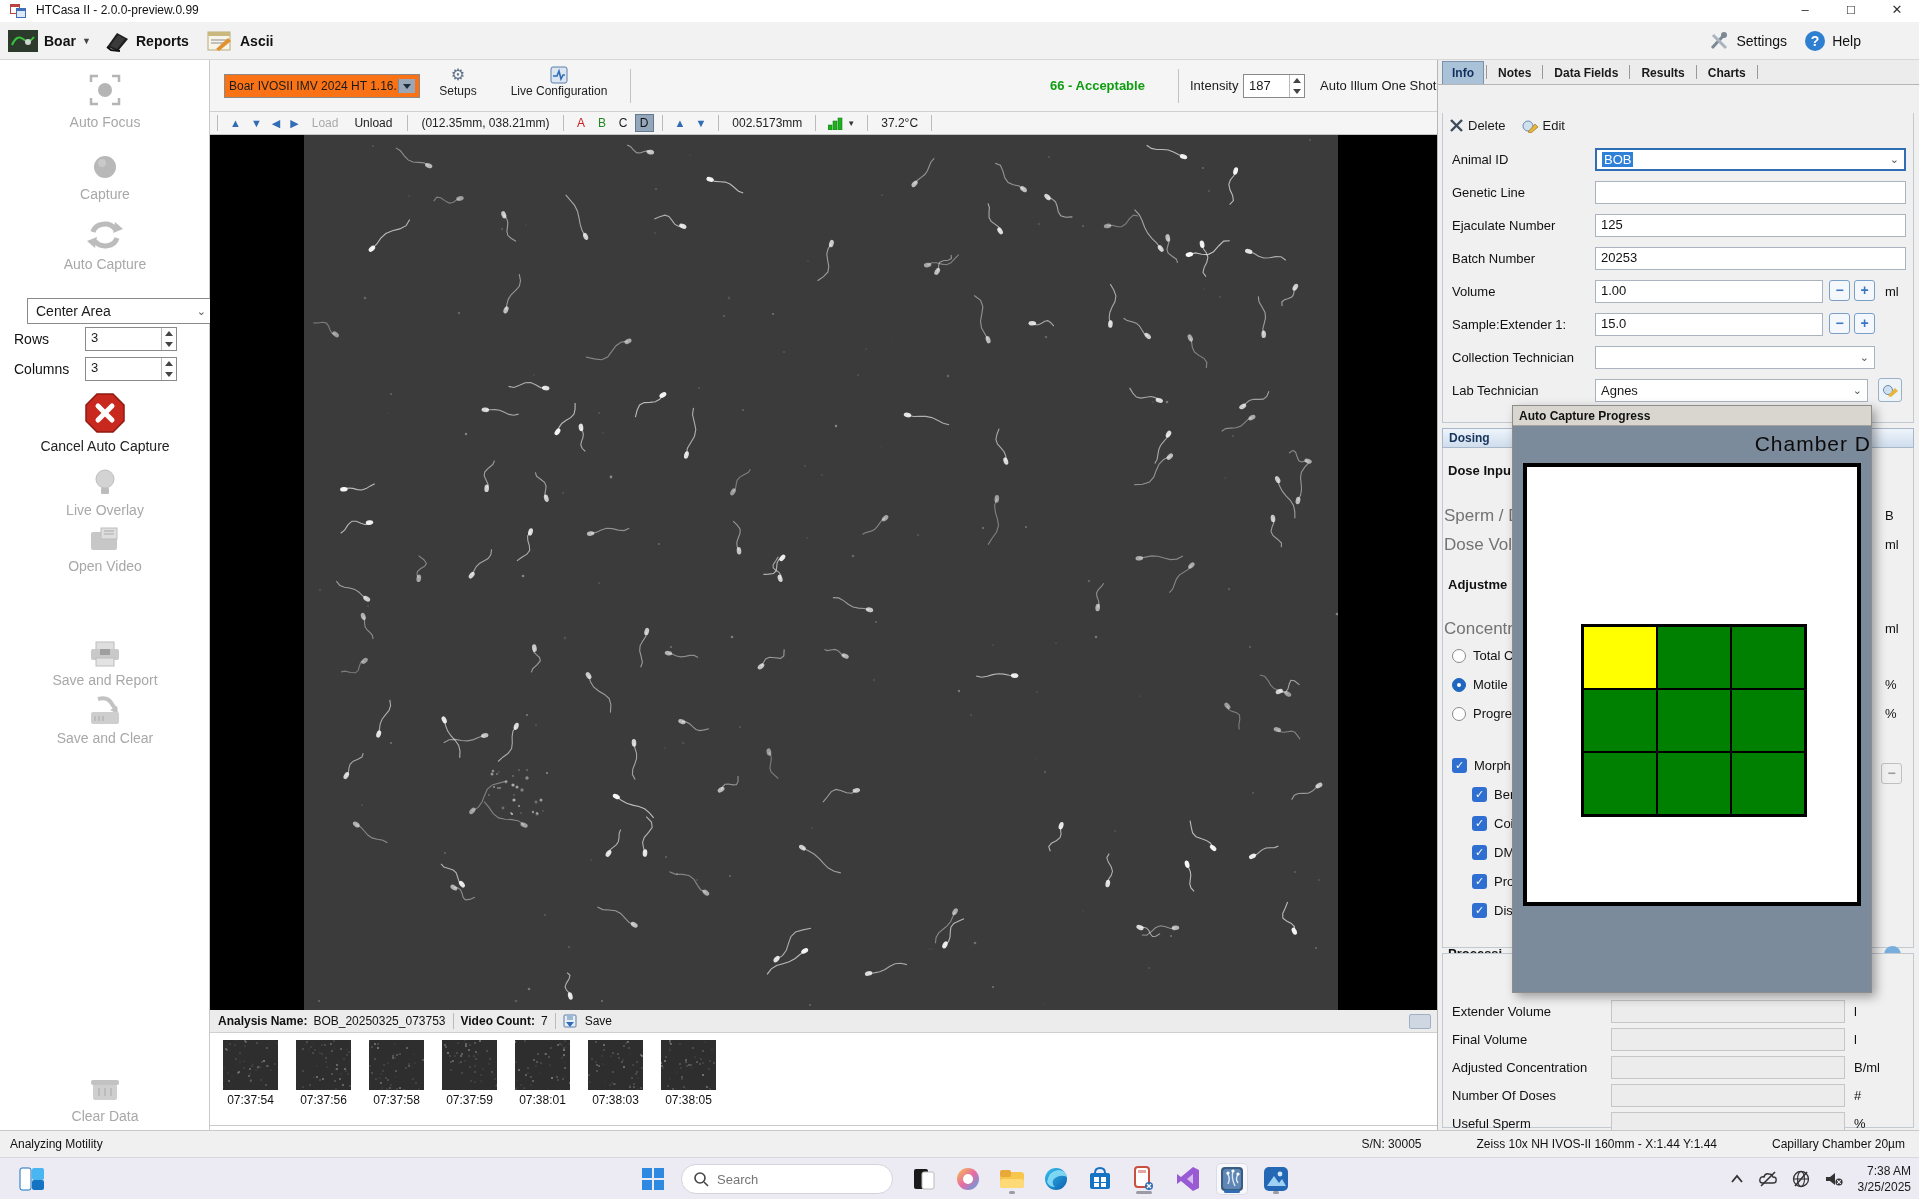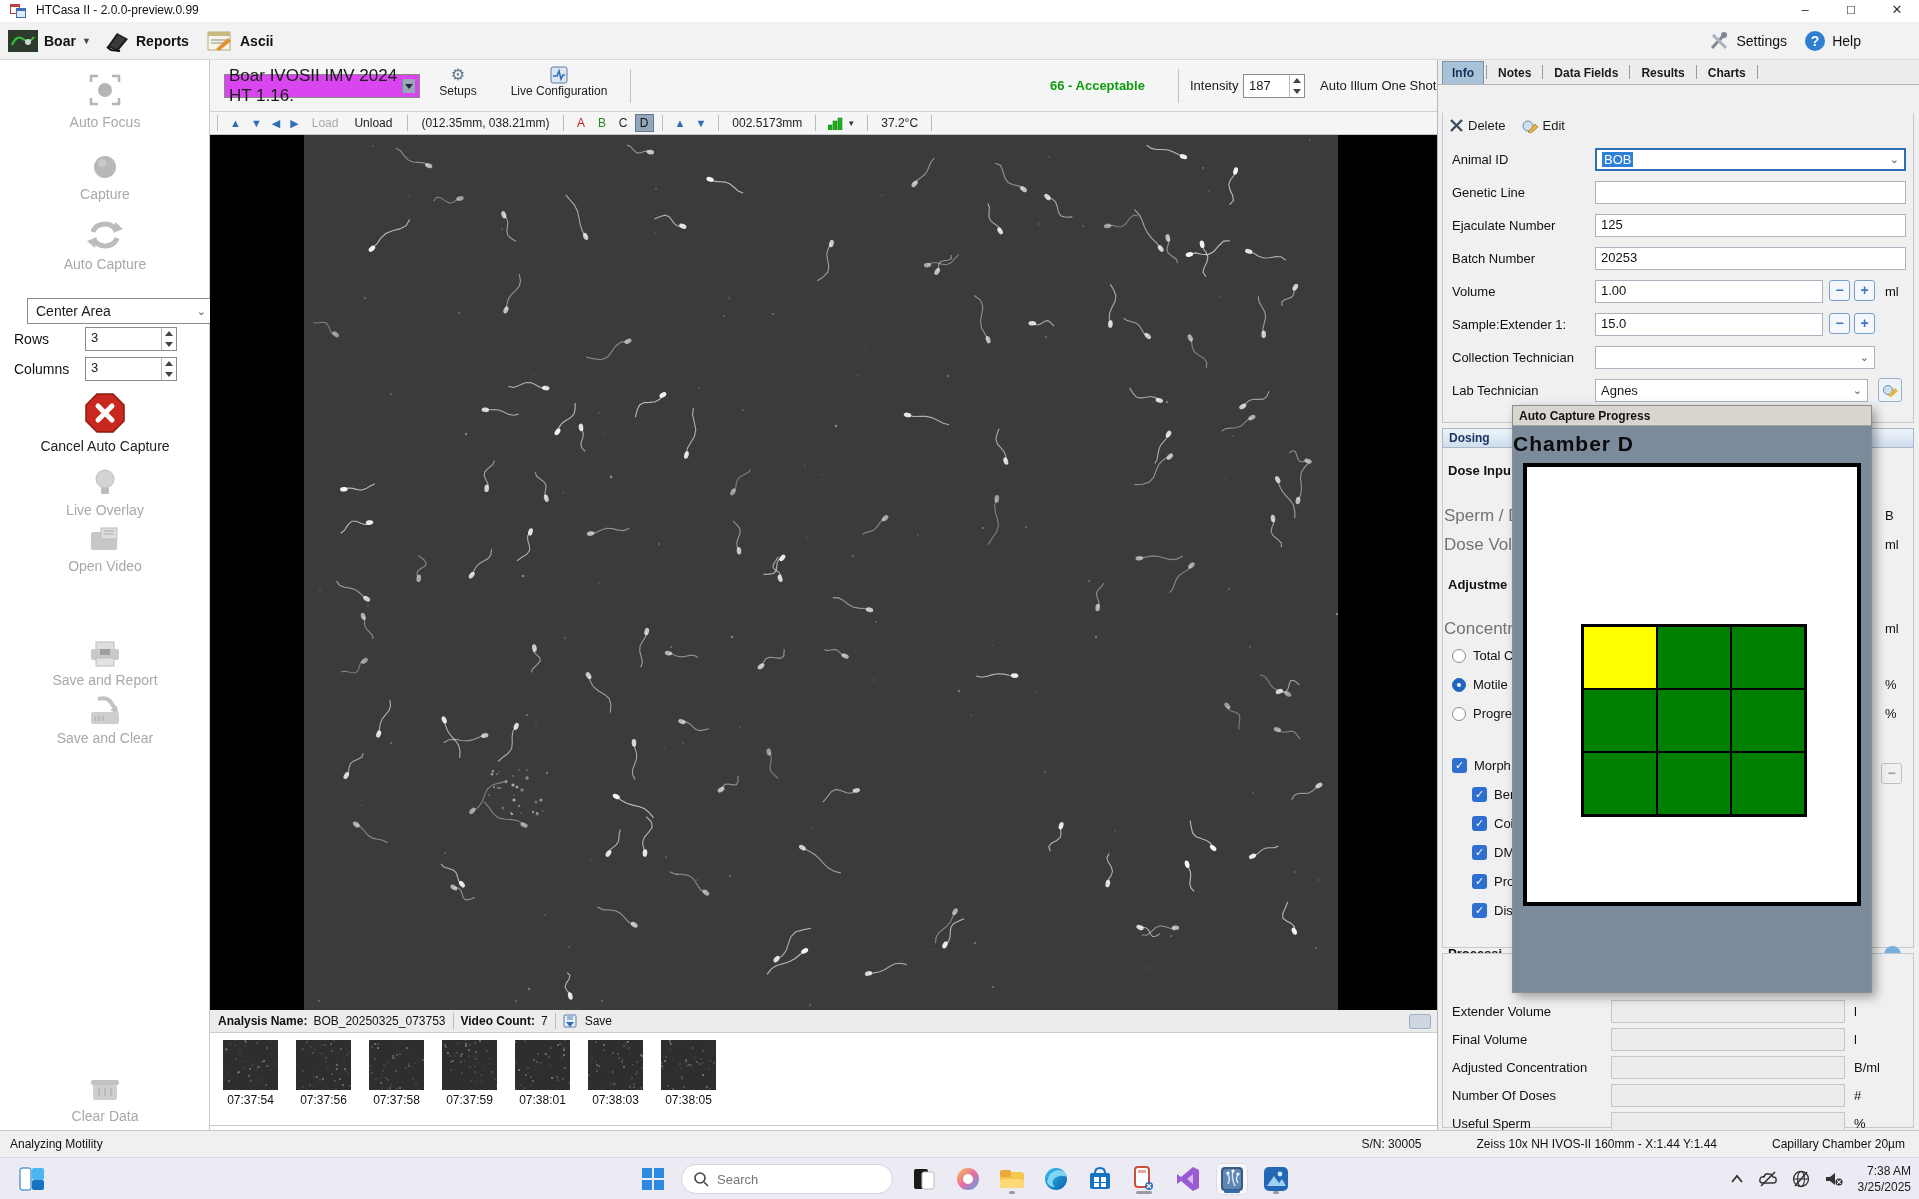--- a/index.html
+++ b/index.html
@@ -25,21 +25,21 @@
 .spinbox{position:absolute;left:85px;width:92px;height:24px;border:1px solid #8a8a8a;background:#fff;font-size:13px;padding:2px 16px 2px 5px}
 .spin-arrows{position:absolute;width:15px;height:22px;border-left:1px solid #bbb;display:flex;flex-direction:column}
 .spin-arrows div{flex:1;display:flex;align-items:center;justify-content:center}
 .tri-up{width:0;height:0;border-left:4px solid transparent;border-right:4px solid transparent;border-bottom:5px solid #444}
 .tri-dn{width:0;height:0;border-left:4px solid transparent;border-right:4px solid transparent;border-top:5px solid #444}
 .select{border:1px solid #8a8a8a;background:#fff;height:26px;display:flex;align-items:center;padding:0 8px;font-size:14px;justify-content:space-between}
 .chev{font-size:11px;color:#555}
 
 #toolbar1{left:210px;top:60px;width:1227px;height:52px;background:#f5f5f5;border-bottom:1px solid #d0d0d0}
 #toolbar2{left:210px;top:112px;width:1227px;height:23px;background:#f5f5f5;border-bottom:1px solid #c4c4c4;display:flex;align-items:center;font-size:12px;color:#222}
-.combo{position:absolute;background:#d946ef;border:1px solid #8a8a8a;display:flex;align-items:center;font-size:17px;padding:4px 4px;justify-content:space-between}
+.combo{position:absolute;background:#f97316;border:1px solid #8a8a8a;display:flex;align-items:center;font-size:12px;padding:4px 4px;justify-content:space-between}
 .combo-btn{width:17px;height:100%;background:#9aa7b8;border-left:1px solid #7b8a9c;display:flex;align-items:center;justify-content:center}
 .tb-btn{position:absolute;text-align:center;font-size:12px;color:#222}
 .vsep{width:1px;height:16px;background:#bbb;margin:0 7px}
 .vsep2{position:absolute;width:1px;height:34px;background:#c2c2c2;top:9px}
 .t-arrow{font-size:11px;color:#2f6db5;margin:0 5px}
 .chamber{width:19px;height:18px;display:flex;align-items:center;justify-content:center;font-size:12px;margin:0 1px}
 .chamber.sel{background:#94a7ba;border:1px solid #64788c;color:#101418}
 
 #viewer{left:210px;top:135px;width:1227px;height:875px;background:#000}
 #scope-img{position:absolute;left:94px;top:0;width:1034px;height:875px;background:#3b3b3b}
@@ -69,21 +69,21 @@
 .sec-label{position:absolute;left:10px;font-size:13px;font-weight:bold;color:#111;white-space:nowrap}
 .plain-label{position:absolute;left:6px;font-size:17px;color:#737373;white-space:nowrap}
 .radio{width:14px;height:14px;border-radius:50%;border:1px solid #8a8a8a;background:#fff;flex:none}
 .radio.on{background:#1f66c1;border-color:#1f66c1;position:relative}
 .radio.on::after{content:"";position:absolute;left:4px;top:4px;width:4px;height:4px;border-radius:50%;background:#fff}
 .checkbox{width:15px;height:15px;border-radius:3px;background:#2f6fd1;color:#fff;font-size:11px;line-height:15px;text-align:center;flex:none}
 .chkrow{position:absolute;display:flex;align-items:center;gap:7px;font-size:13px;color:#111;white-space:nowrap}
 
 #popup{left:1512px;top:405px;width:360px;height:588px;background:#7b8b9b;border:1px solid #8d8d8d;box-shadow:4px 4px 10px rgba(0,0,0,.35);z-index:50}
 #popup-title{position:absolute;left:0;top:0;width:100%;height:20px;background:#d9d6cf;border-bottom:1px solid #a6a39c;font-size:12px;font-weight:bold;color:#111;display:flex;align-items:center;padding-left:6px}
-#popup-chamber{position:absolute;left:0;top:26px;width:100%;text-align:left;font-size:21px;font-weight:bold;color:#0b0b0b;letter-spacing:1px}
+#popup-chamber{position:absolute;left:0;top:26px;width:100%;text-align:right;font-size:21px;font-weight:normal;color:#0b0b0b;letter-spacing:1px}
 #popup-box{position:absolute;left:10px;top:57px;width:338px;height:443px;background:#fff;border:4px solid #000}
 #chamber-grid{position:absolute;left:54px;top:157px;display:grid;grid-template-columns:repeat(3,74px);grid-auto-rows:63px;border:2px solid #000}
 #chamber-grid .cell{border:1px solid #000}
 
 #statusbar{left:0;top:1130px;width:1919px;height:27px;background:#f0f0f0;border-top:1px solid #c9c9c9;display:flex;align-items:center;font-size:12px;color:#111;padding:0 10px}
 
 #taskbar{left:0;top:1157px;width:1919px;height:42px;background:#eceaf2;border-top:1px solid #d8d6de}
 .tb-ic{position:absolute;top:5px;width:32px;height:32px;display:flex;align-items:center;justify-content:center;border-radius:5px}
 .tb-ic.active{background:#f8f8fc;border:1px solid #dcdce4}
 .run-dot{position:absolute;bottom:1px;left:50%;transform:translateX(-50%);width:6px;height:3px;border-radius:2px;background:#9b9ba5}

